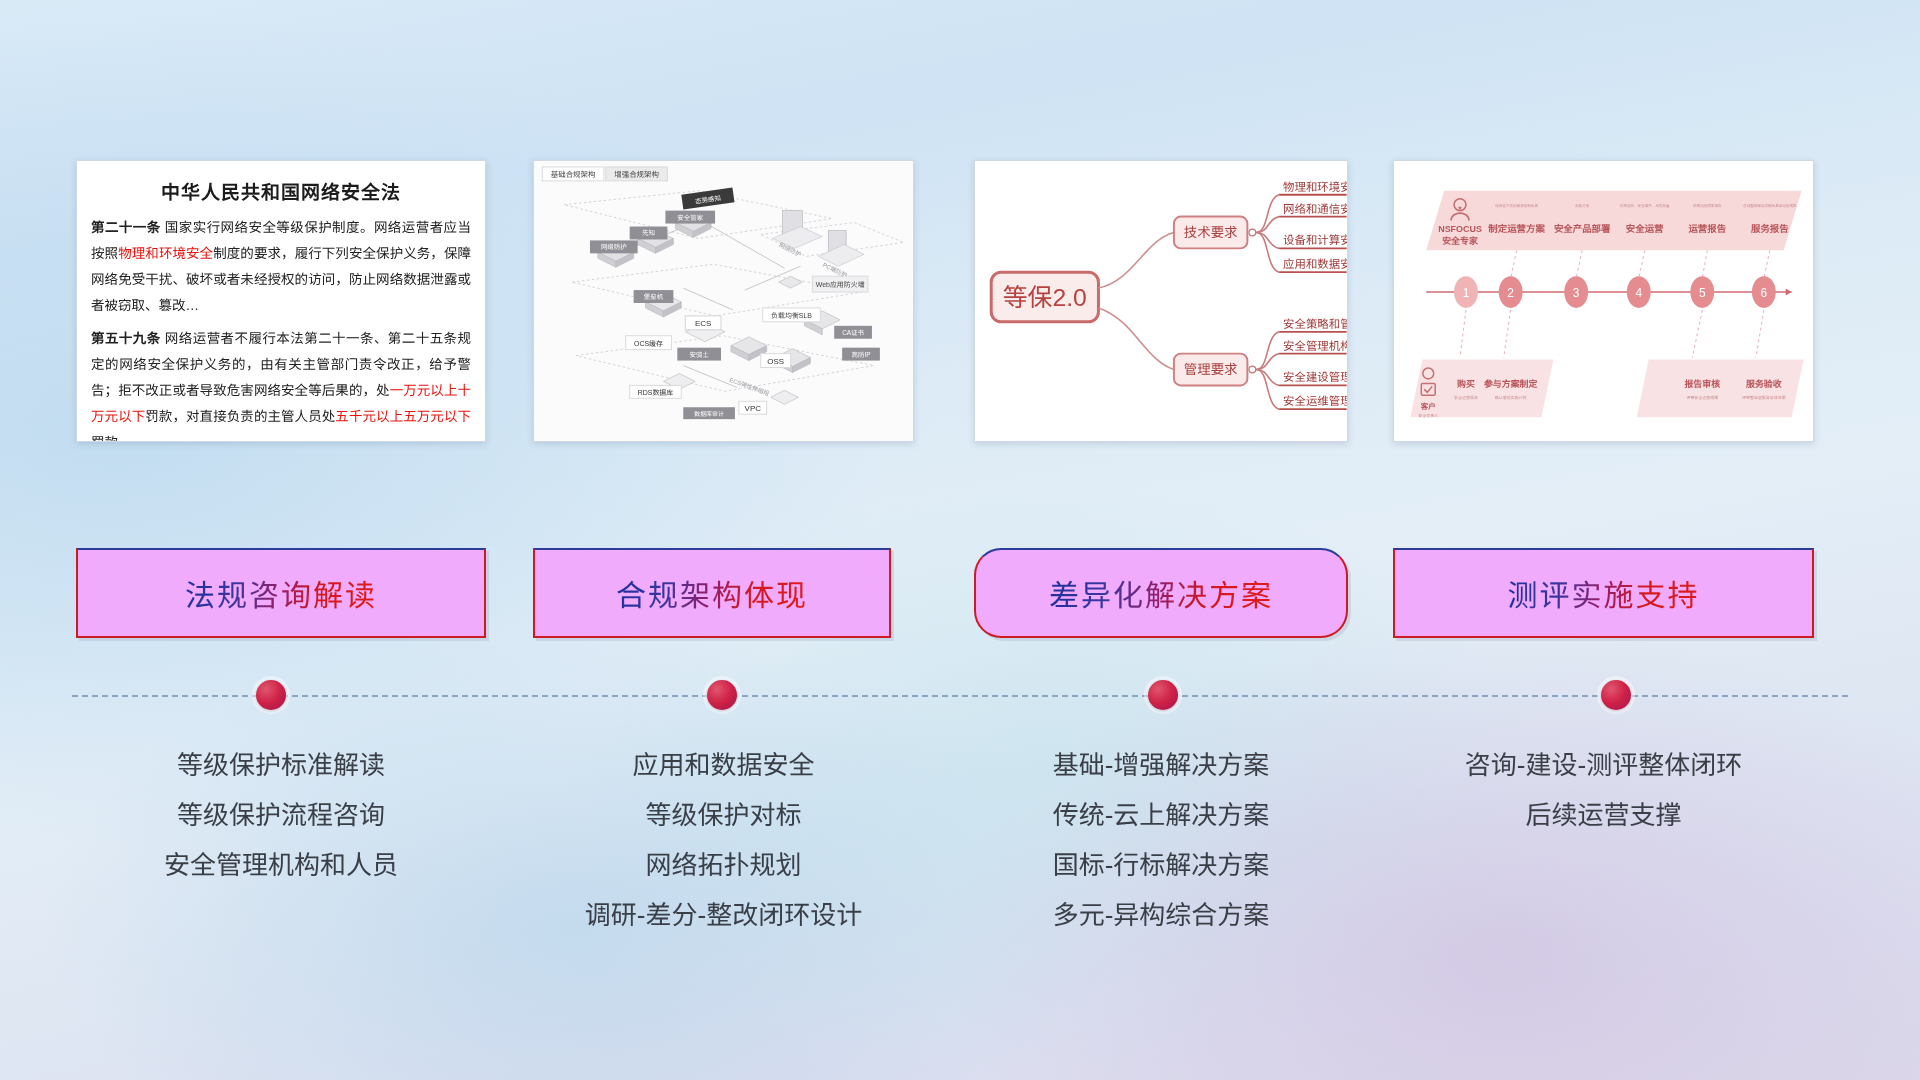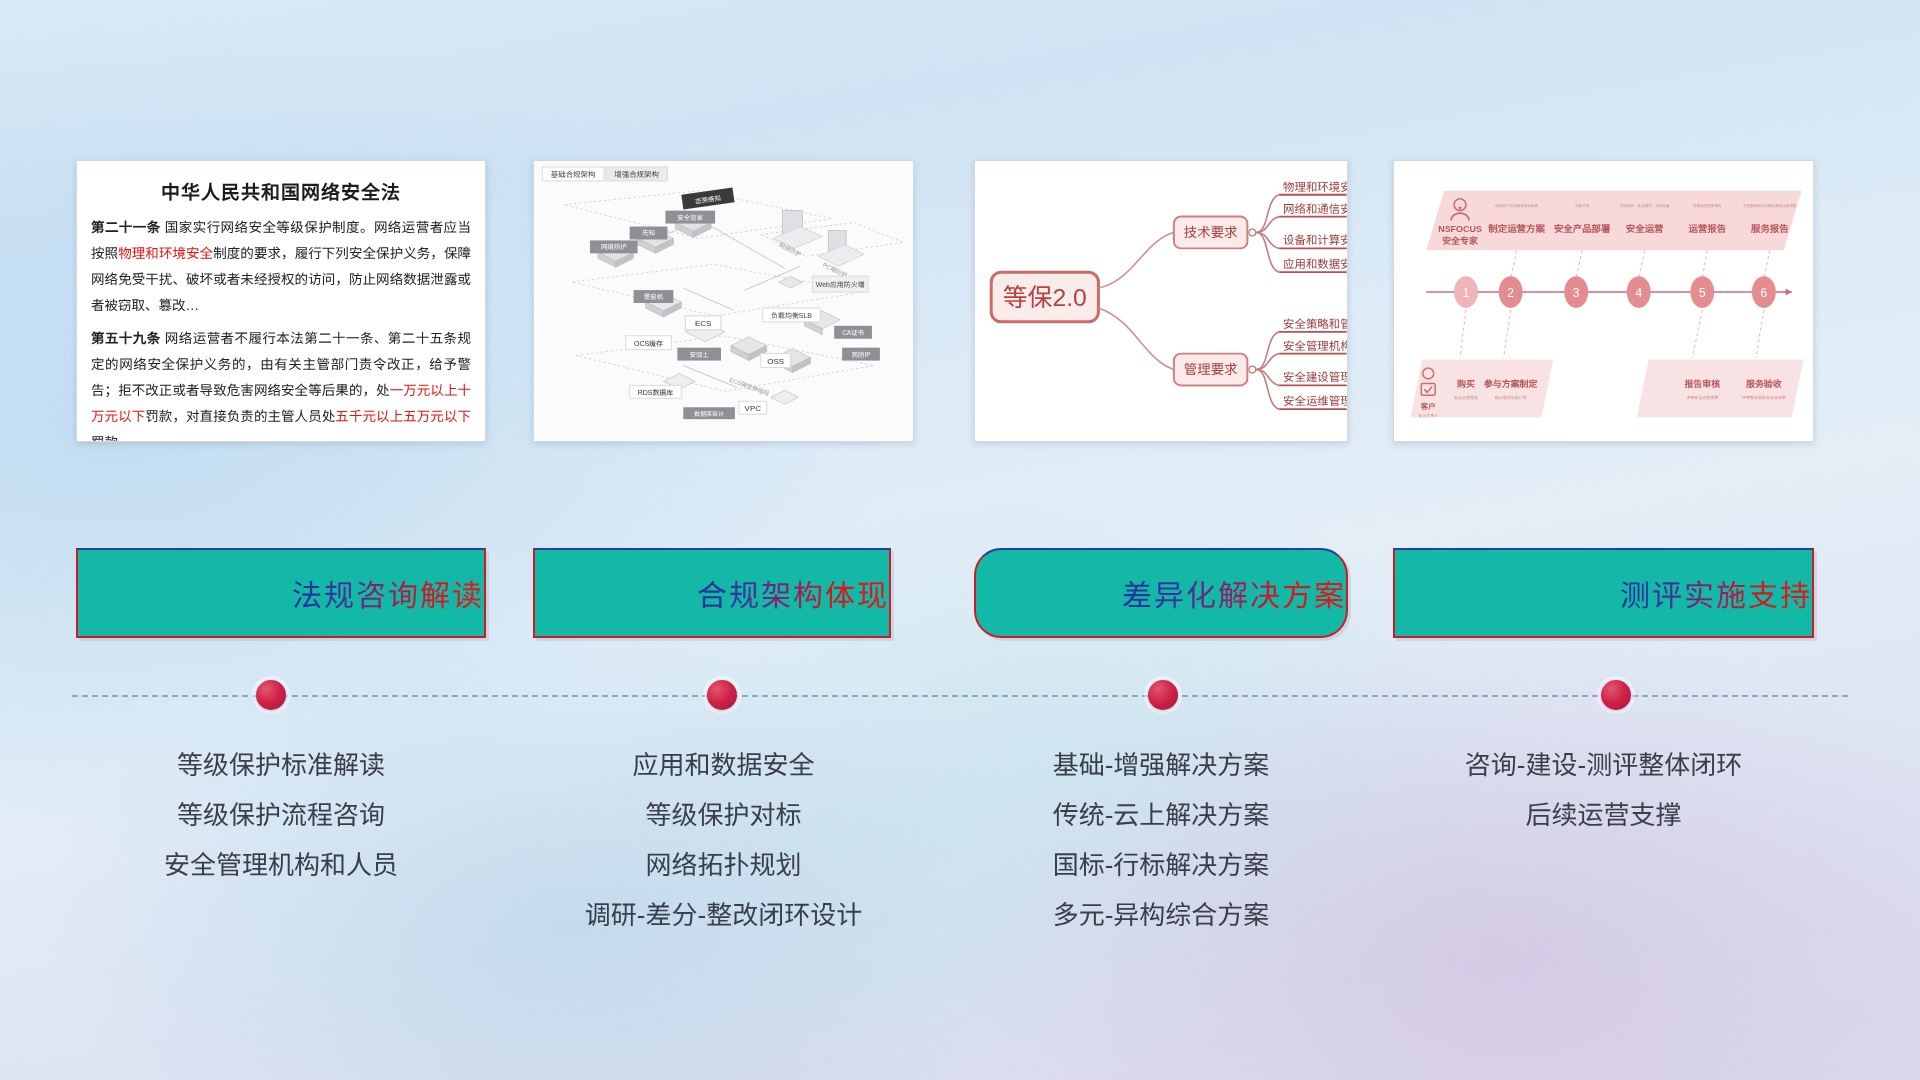--- a/index.html
+++ b/index.html
@@ -53,24 +53,24 @@
   .mindmap { width: 100%; height: 100%; background: #ffffff; }
 
   
   .roadmap { width: 100%; height: 100%; background: #ffffff; }
 
   
   .titles { position: absolute; top: 548px; left: 0; width: 1920px; height: 92px; }
   .title-box {
     position: absolute;
     top: 0; height: 90px;
-    background: #14b8a6;
+    background: #f0abfc;
     border: 2px solid #cc1b24;
     border-top: 2px solid #2b3c9b;
-    display: flex; align-items: center; justify-content: flex-end;
+    display: flex; align-items: center; justify-content: center;
     box-shadow: 3px 3px 0 rgba(120,130,160,0.18);
   }
   .title-text {
     font-size: 30px;
     font-weight: 500;
     letter-spacing: 2px;
     background: linear-gradient(100deg, #1f2f9a 0%, #3a36a0 26%, #8f1f6a 48%, #d4181f 70%, #e01b1b 100%);
     -webkit-background-clip: text;
     background-clip: text;
     color: transparent;

